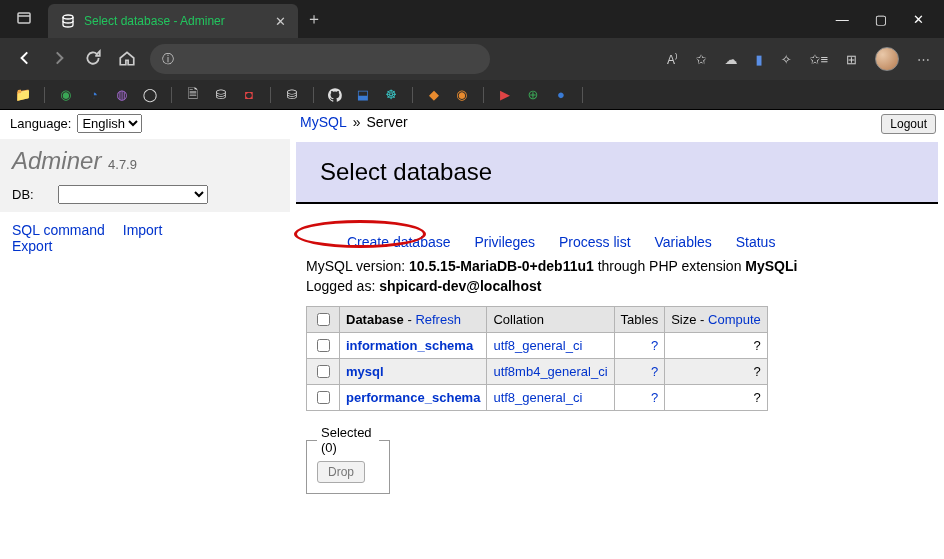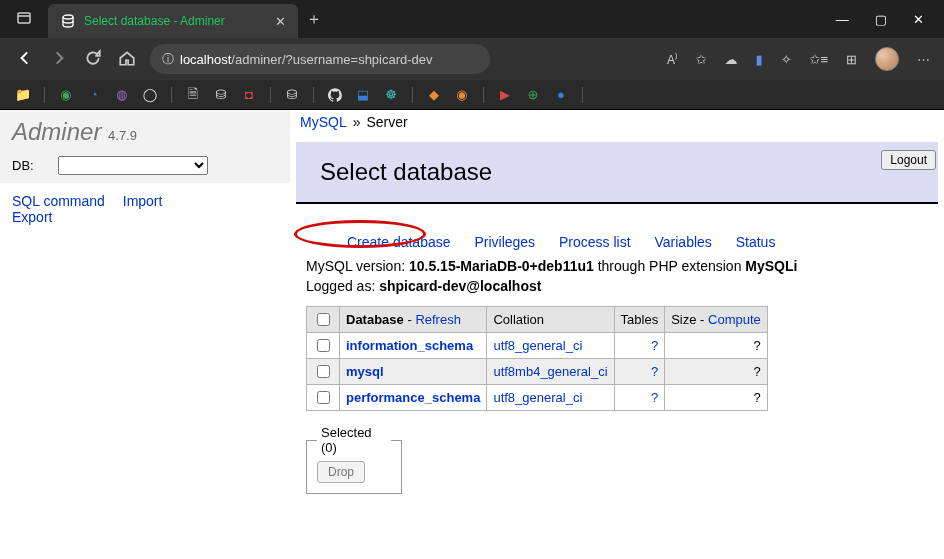--- a/index.html
+++ b/index.html
@@ -42,21 +42,21 @@
 .logo-row .ver { font-size: 13px; font-style: normal; color: #666; }
 .db-row { padding: 8px 12px; display:flex; align-items:center; gap:24px; }
 .db-row label { font-size: 13px; }
 .db-row select { width: 150px; font-size: 13px; }
 .side-links { background:#fff; padding: 10px 12px 400px; font-size: 14px; }
 .side-links a { color: #0033cc; text-decoration: none; margin-right: 14px; }
 
 .main { flex: 1; padding: 0; position: relative; }
 .breadcrumb { padding: 4px 10px; font-size: 14px; display:flex; align-items:center; gap:6px; }
 .breadcrumb a { color: #0033cc; text-decoration:none; }
-.logout-wrap { position:absolute; right:8px; top:4px;margin-top:36px; }
+.logout-wrap { position:absolute; right:8px; top:4px; }
 .logout-wrap button { font-size:12px; padding: 2px 8px; border:1px solid #888; background:#eee; border-radius:3px; cursor:pointer; }
 
 .h-title { background: #dcdcf5; margin: 8px 6px 20px 6px; padding: 16px 24px; font-size: 24px; border-bottom: 2px solid #000; }
 
 .action-links { padding: 10px 16px 6px; font-size: 14px; }
 .action-links a { color: #0033cc; text-decoration:none; margin-right: 20px; }
 .action-links a.highlighted { position: relative; display:inline-block;margin-left:41px; }
 .oval { position:absolute; border: 3px solid #d10a0a; border-radius: 50%; pointer-events:none; }
 
 .info-line { padding: 2px 16px; font-size: 14px; }
@@ -65,21 +65,21 @@
 table.tbl { border-collapse: collapse; margin: 10px 16px; font-size: 13px; }
 table.tbl th, table.tbl td { border: 1px solid #b4b4b4; padding: 3px 6px; text-align:left; }
 table.tbl th { background: #e4e4e4; font-weight: normal; }
 table.tbl th a, table.tbl td a { color: #0033cc; text-decoration:none; }
 table.tbl tr.odd { background:#fff; }
 table.tbl tr.even { background:#eee; }
 table.tbl td.size-cell, table.tbl td.tables-cell { text-align: right; }
 table.tbl th.size-head { white-space: nowrap; }
 table.tbl td.db-name a { font-weight: bold; }
 
-fieldset { margin: 14px 16px; border: 1px solid #999; width: 96px; padding: 6px 10px 10px; }
+fieldset { margin: 14px 16px; border: 1px solid #999; width: 84px; padding: 6px 10px 10px; }
 fieldset legend { font-size: 13px; padding: 0 4px; }
 fieldset button { font-size: 12px; padding: 3px 10px; border:1px solid #aaa; background:#f2f2f2; border-radius:3px; color:#777; }
 
 .icon-svg { width:16px; height:16px; }
 </style>
 </head>
 <body>
 
 <div class="browser-top">
   <div class="tabbar">
@@ -126,23 +126,20 @@
           <path d="M13 8a5 5 0 1 1-1.5-3.5L14 2v4h-4"></path>
         </svg>
     </span>
     <span class="nav-btn">
       <svg width="18" height="18" viewBox="0 0 16 16" fill="none" stroke="#ccc" stroke-width="1.5">
           <path d="M2 8l6-5 6 5v6H9v-4H7v4H2z"></path>
         </svg>
     </span>
     <div class="urlbox">
       <span class="info-icon">ⓘ</span>
-      <span class="address-text">
-        <span class="host">localhost</span><span>/adminer/?username=shpicard-dev</span>
-      </span>
     </div>
     <div class="addr-actions">
       <span style="font-size:12px">A⁾</span>
       <span>✩</span>
       <span>☁</span>
       <span style="color:#5a8fe6">▮</span>
       <span>✧</span>
       <span>✩≡</span>
       <span>⊞</span>
       <span class="avatar"></span>
@@ -177,20 +174,26 @@
     <span class="divider"></span>
     <span class="bm red">▶</span>
     <span class="bm green">⊕</span>
     <span class="bm blue">●</span>
     <span class="divider"></span>
   </div>
 </div>
 
 <div class="page">
   <div class="sidebar">
+    <div class="lang-row">
+      <label>Language:</label>
+      <select>
+        <option>English</option>
+      </select>
+    </div>
     <div class="logo-row">
       <span>Adminer</span>
       <span class="ver">4.7.9</span>
     </div>
     <div class="db-row">
       <label>DB:</label>
       <select>
         <option></option>
       </select>
     </div>

